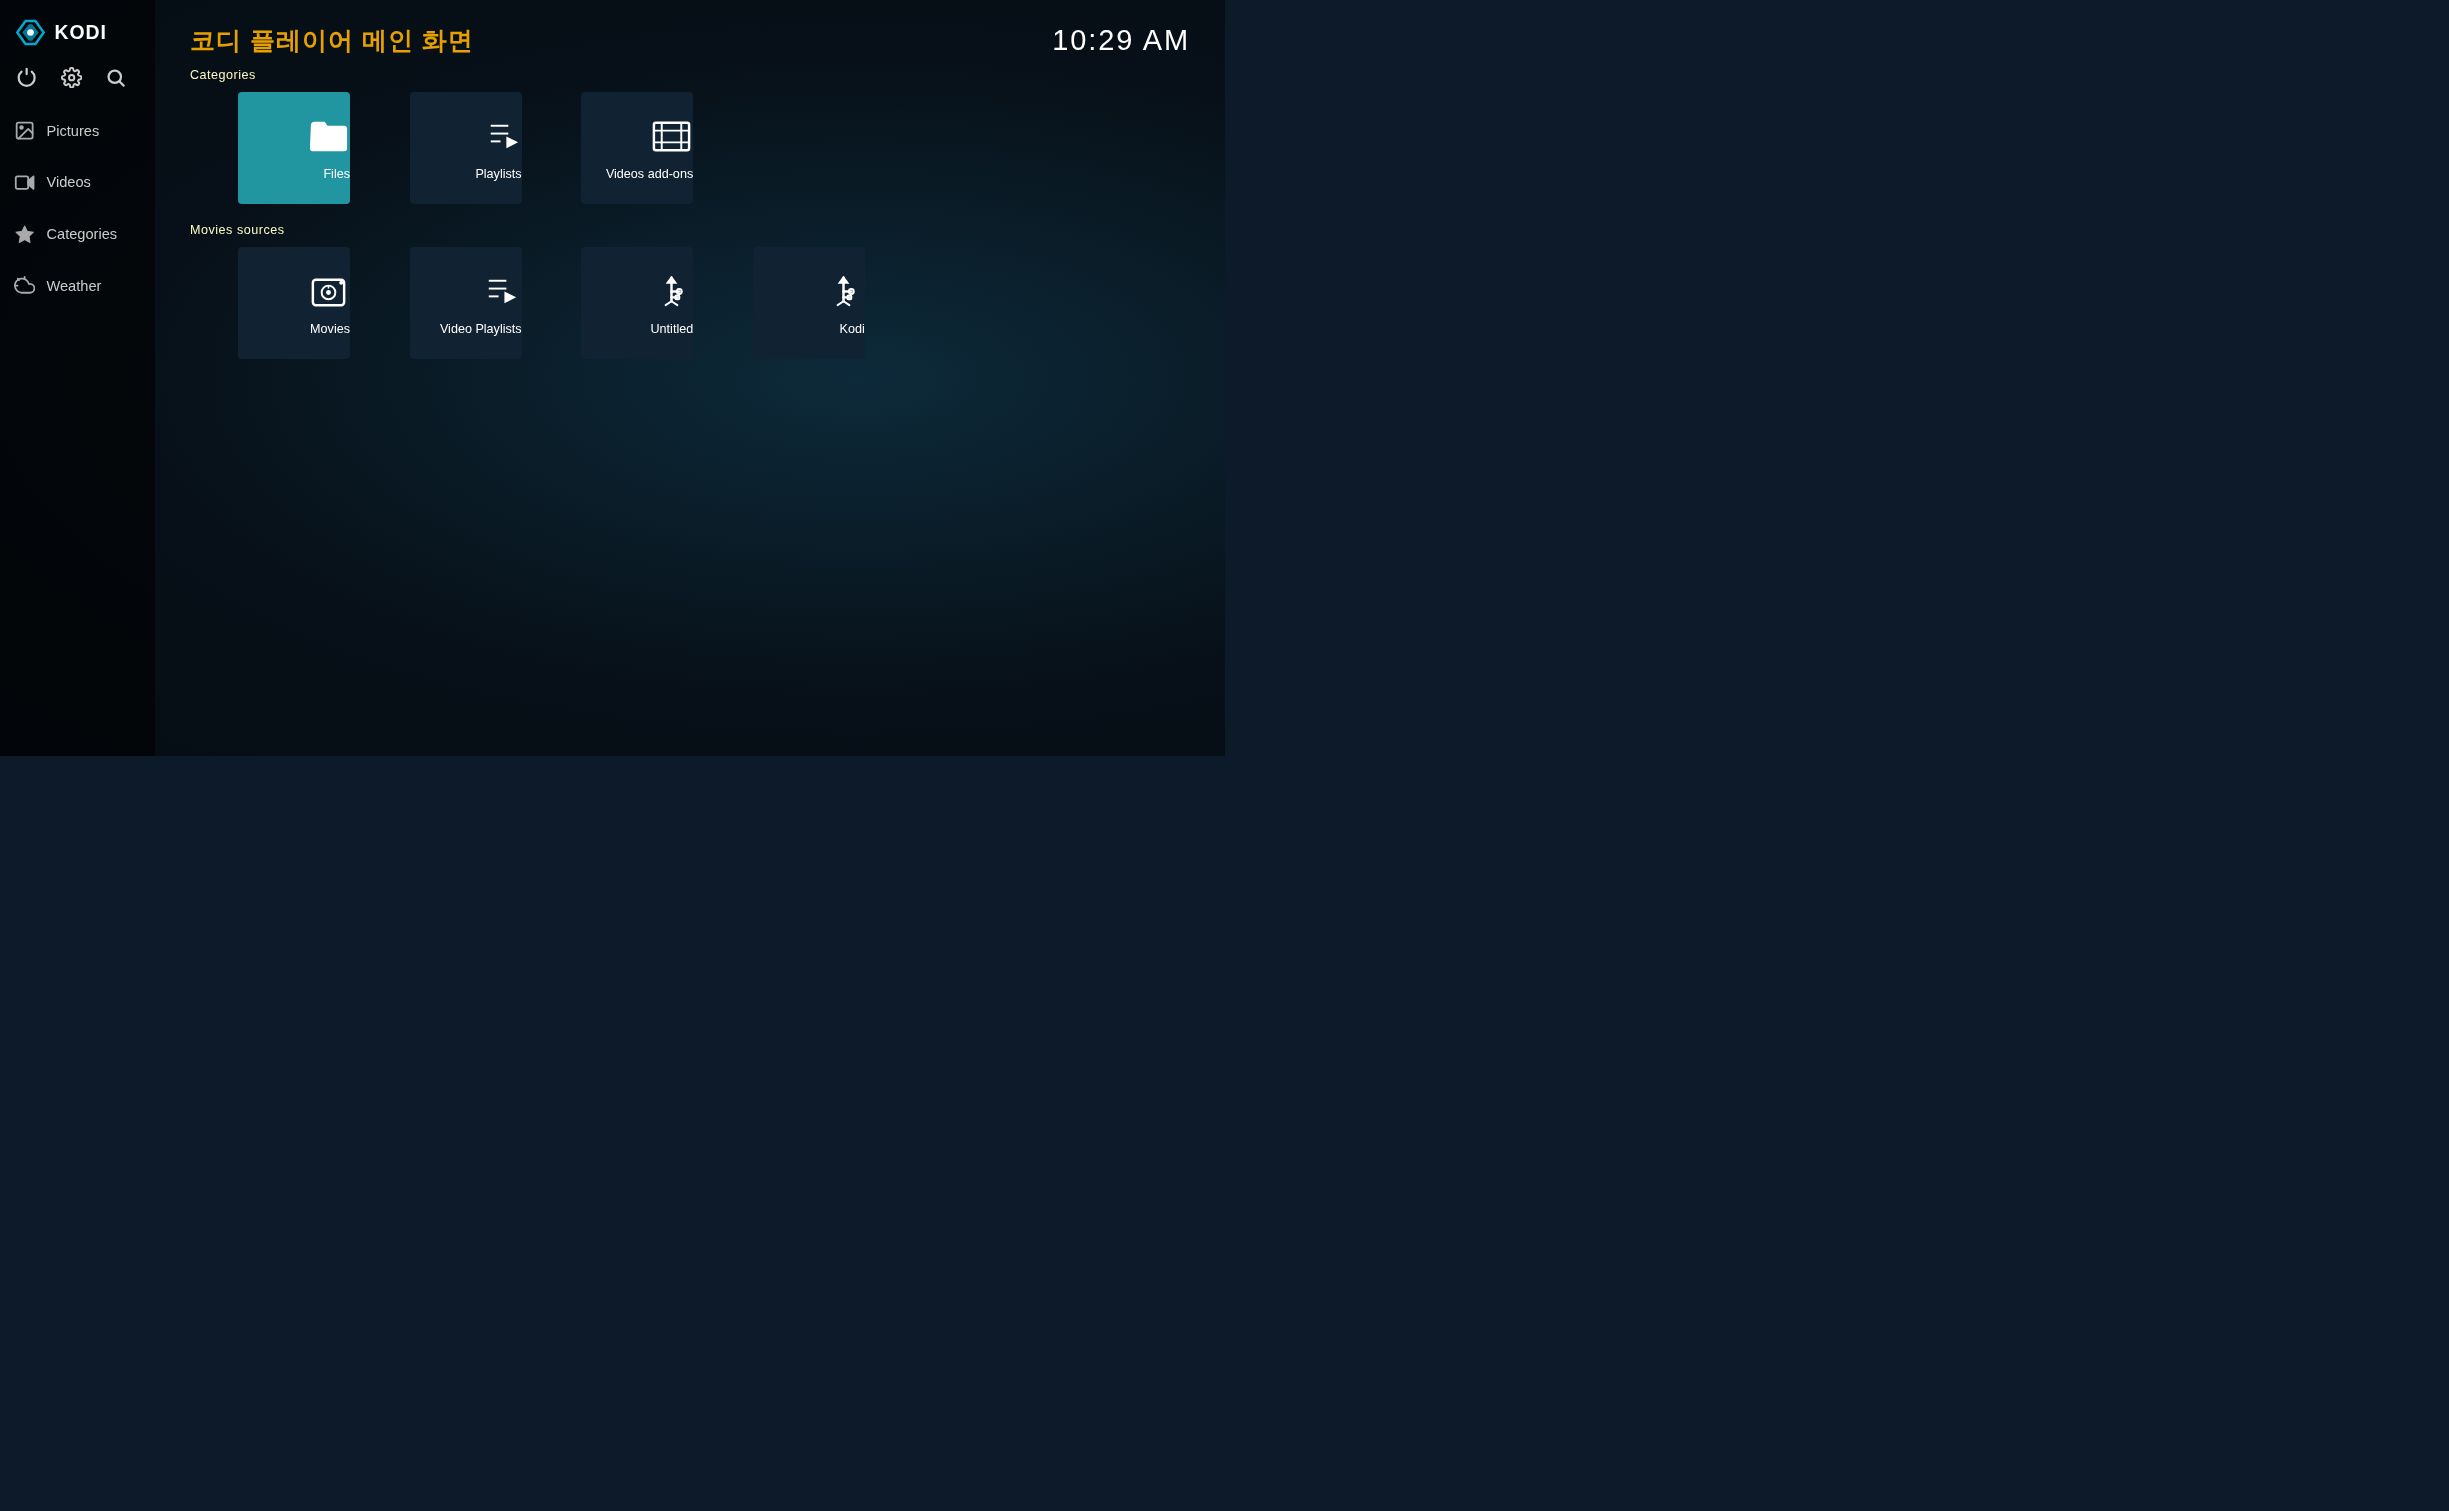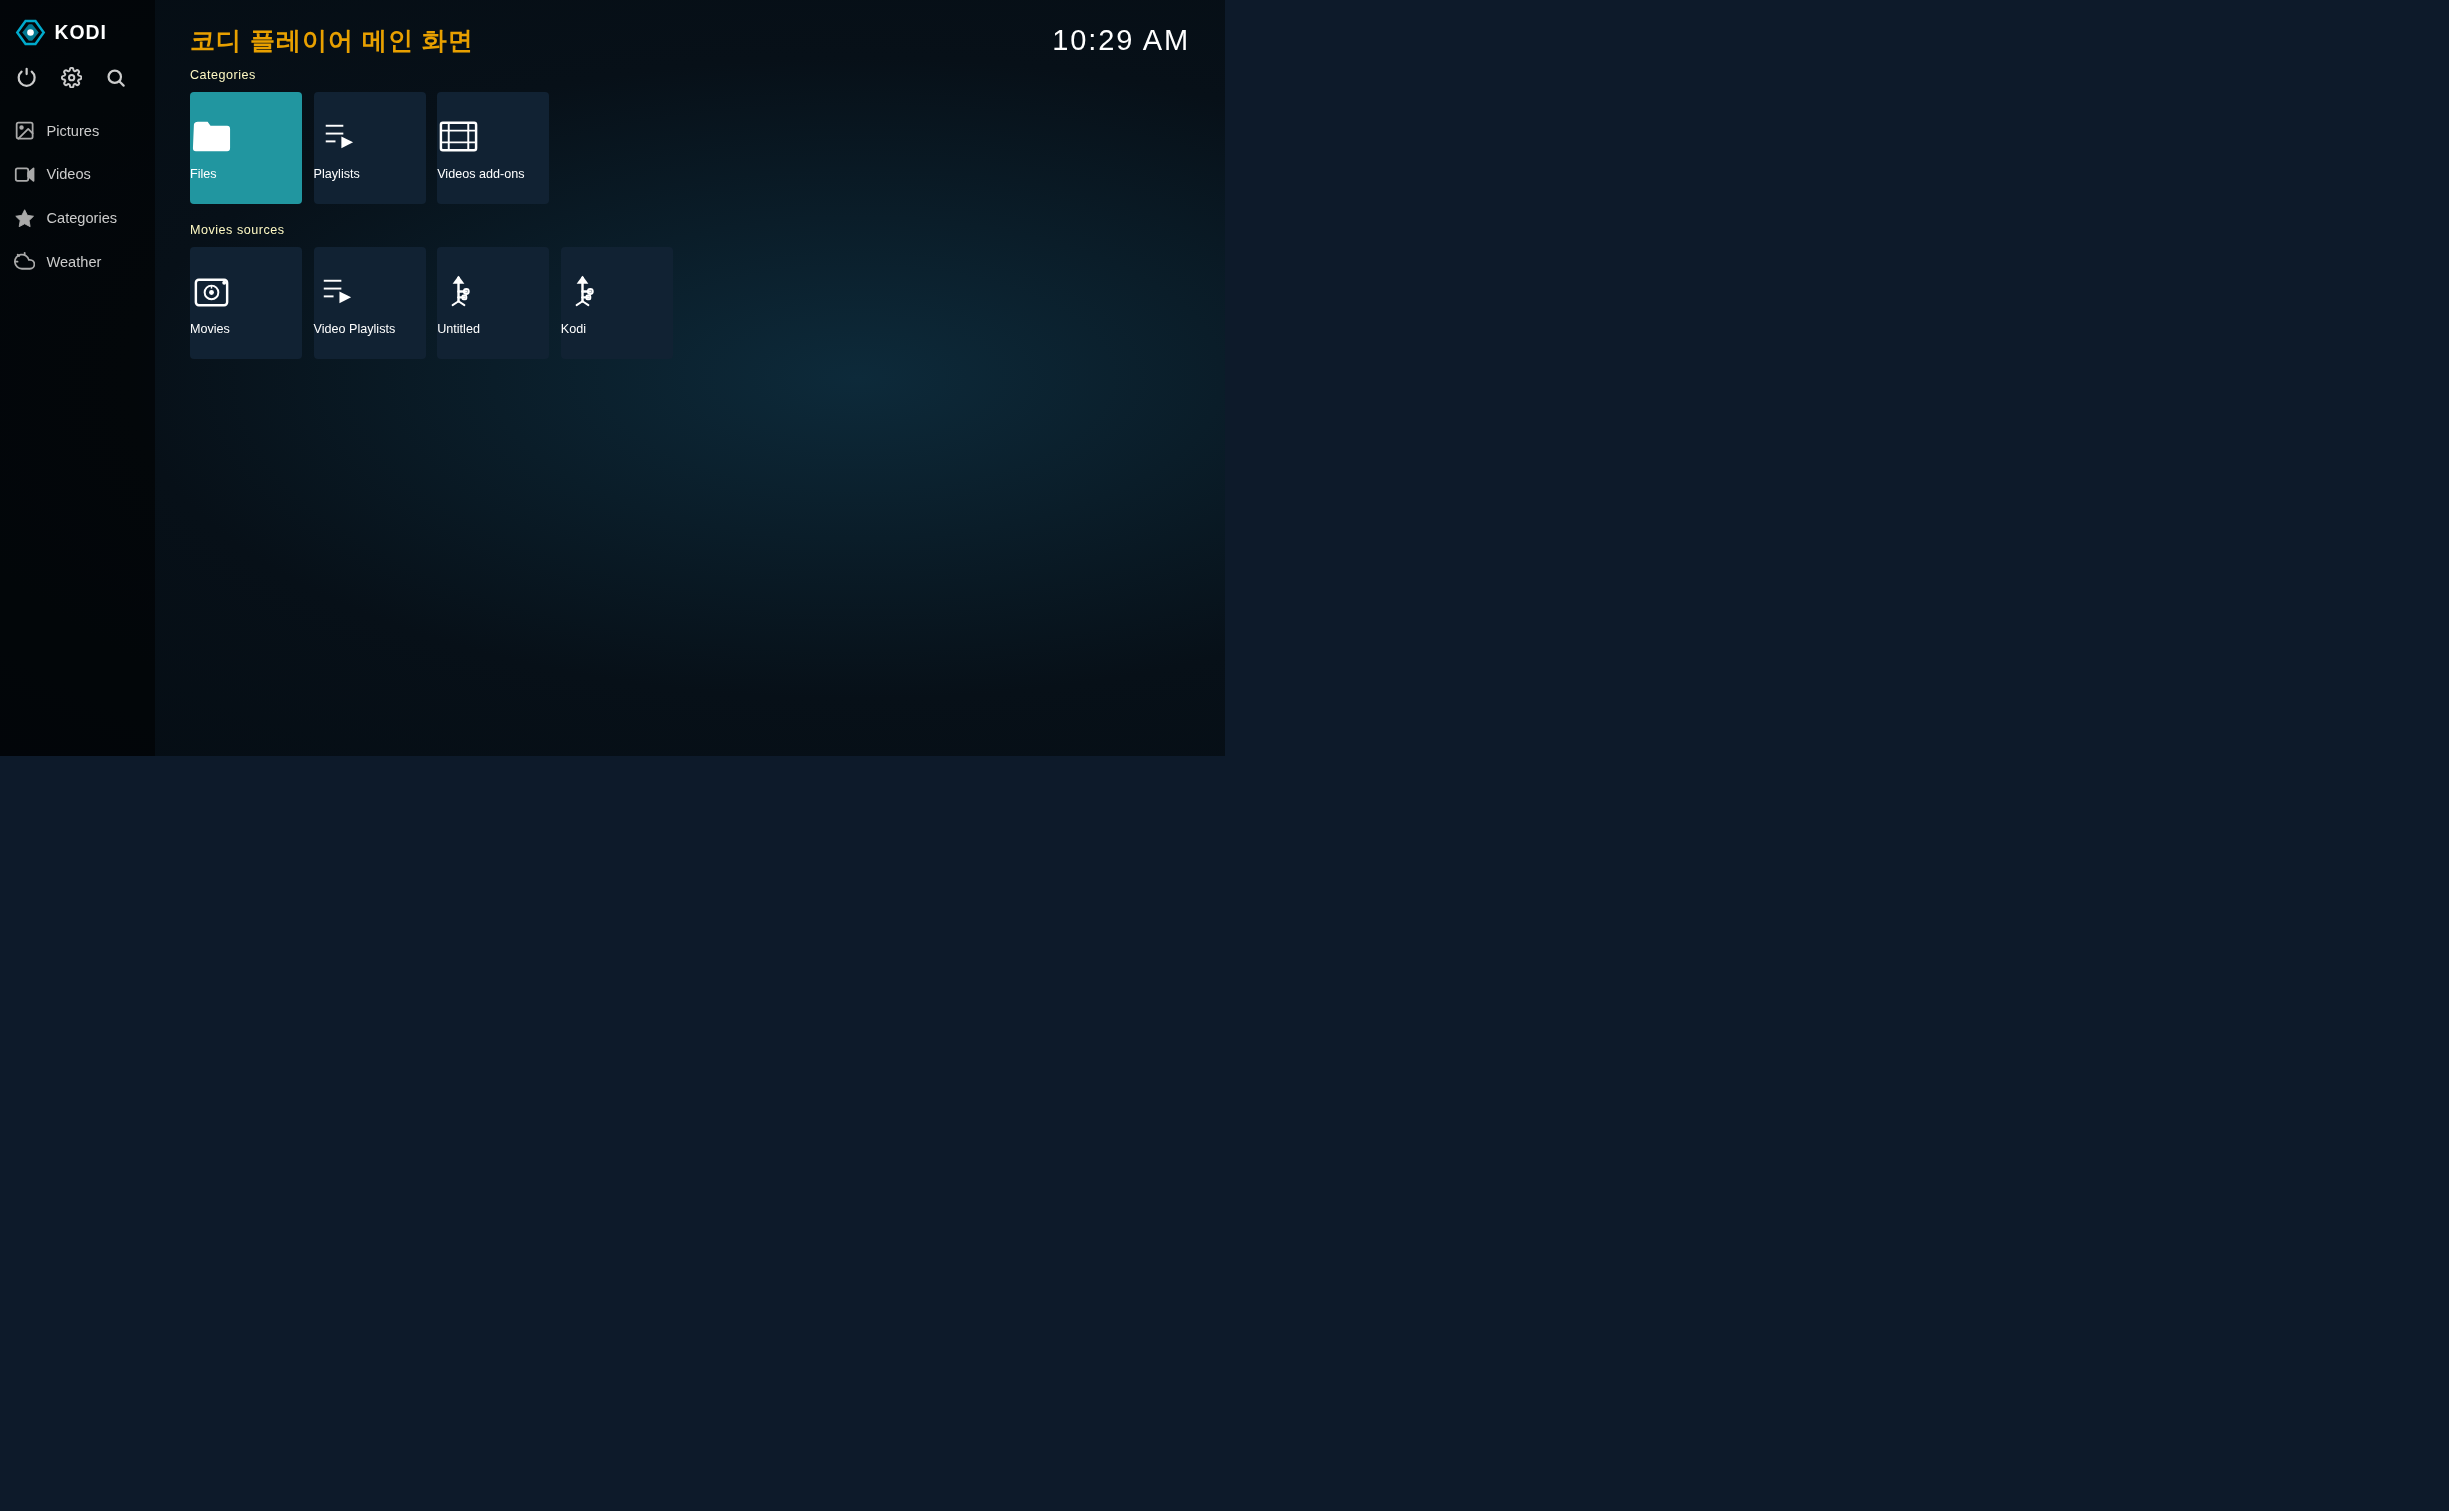--- a/index.html
+++ b/index.html
@@ -77,21 +77,21 @@
       justify-content: center;
       cursor: pointer;
       color: #ccc;
       font-size: 17.5px;
     }
 
     .sidebar-nav {
       width: 100%;
       display: flex;
       flex-direction: column;
-      gap: 3px;
+      gap: 11px;
     }
 
     .sidebar-item {
       display: flex;
       align-items: center;
       gap: 11.6px;
       padding: 9.7px 13.6px;
       cursor: pointer;
       width: 100%;
       color: #ccc;
@@ -160,26 +160,27 @@
       margin-bottom: 19.4px;
     }
 
     .tile {
       background: #112233;
       border-radius: 3.9px;
       width: 112px;
       height: 112px;
       display: flex;
       flex-direction: column;
-      align-items: flex-start;
+      align-items: flex-end;
       justify-content: center;
       cursor: pointer;
       gap: 9.7px;
       transition: background 0.15s;
       flex-shrink: 0;
+      margin-left: 48px;
     }
 
     .tile.active {
       background: #2196a0;
     }
 
     .tile-label {
       font-size: 12.6px;
       color: #fff;
       text-align: center;

